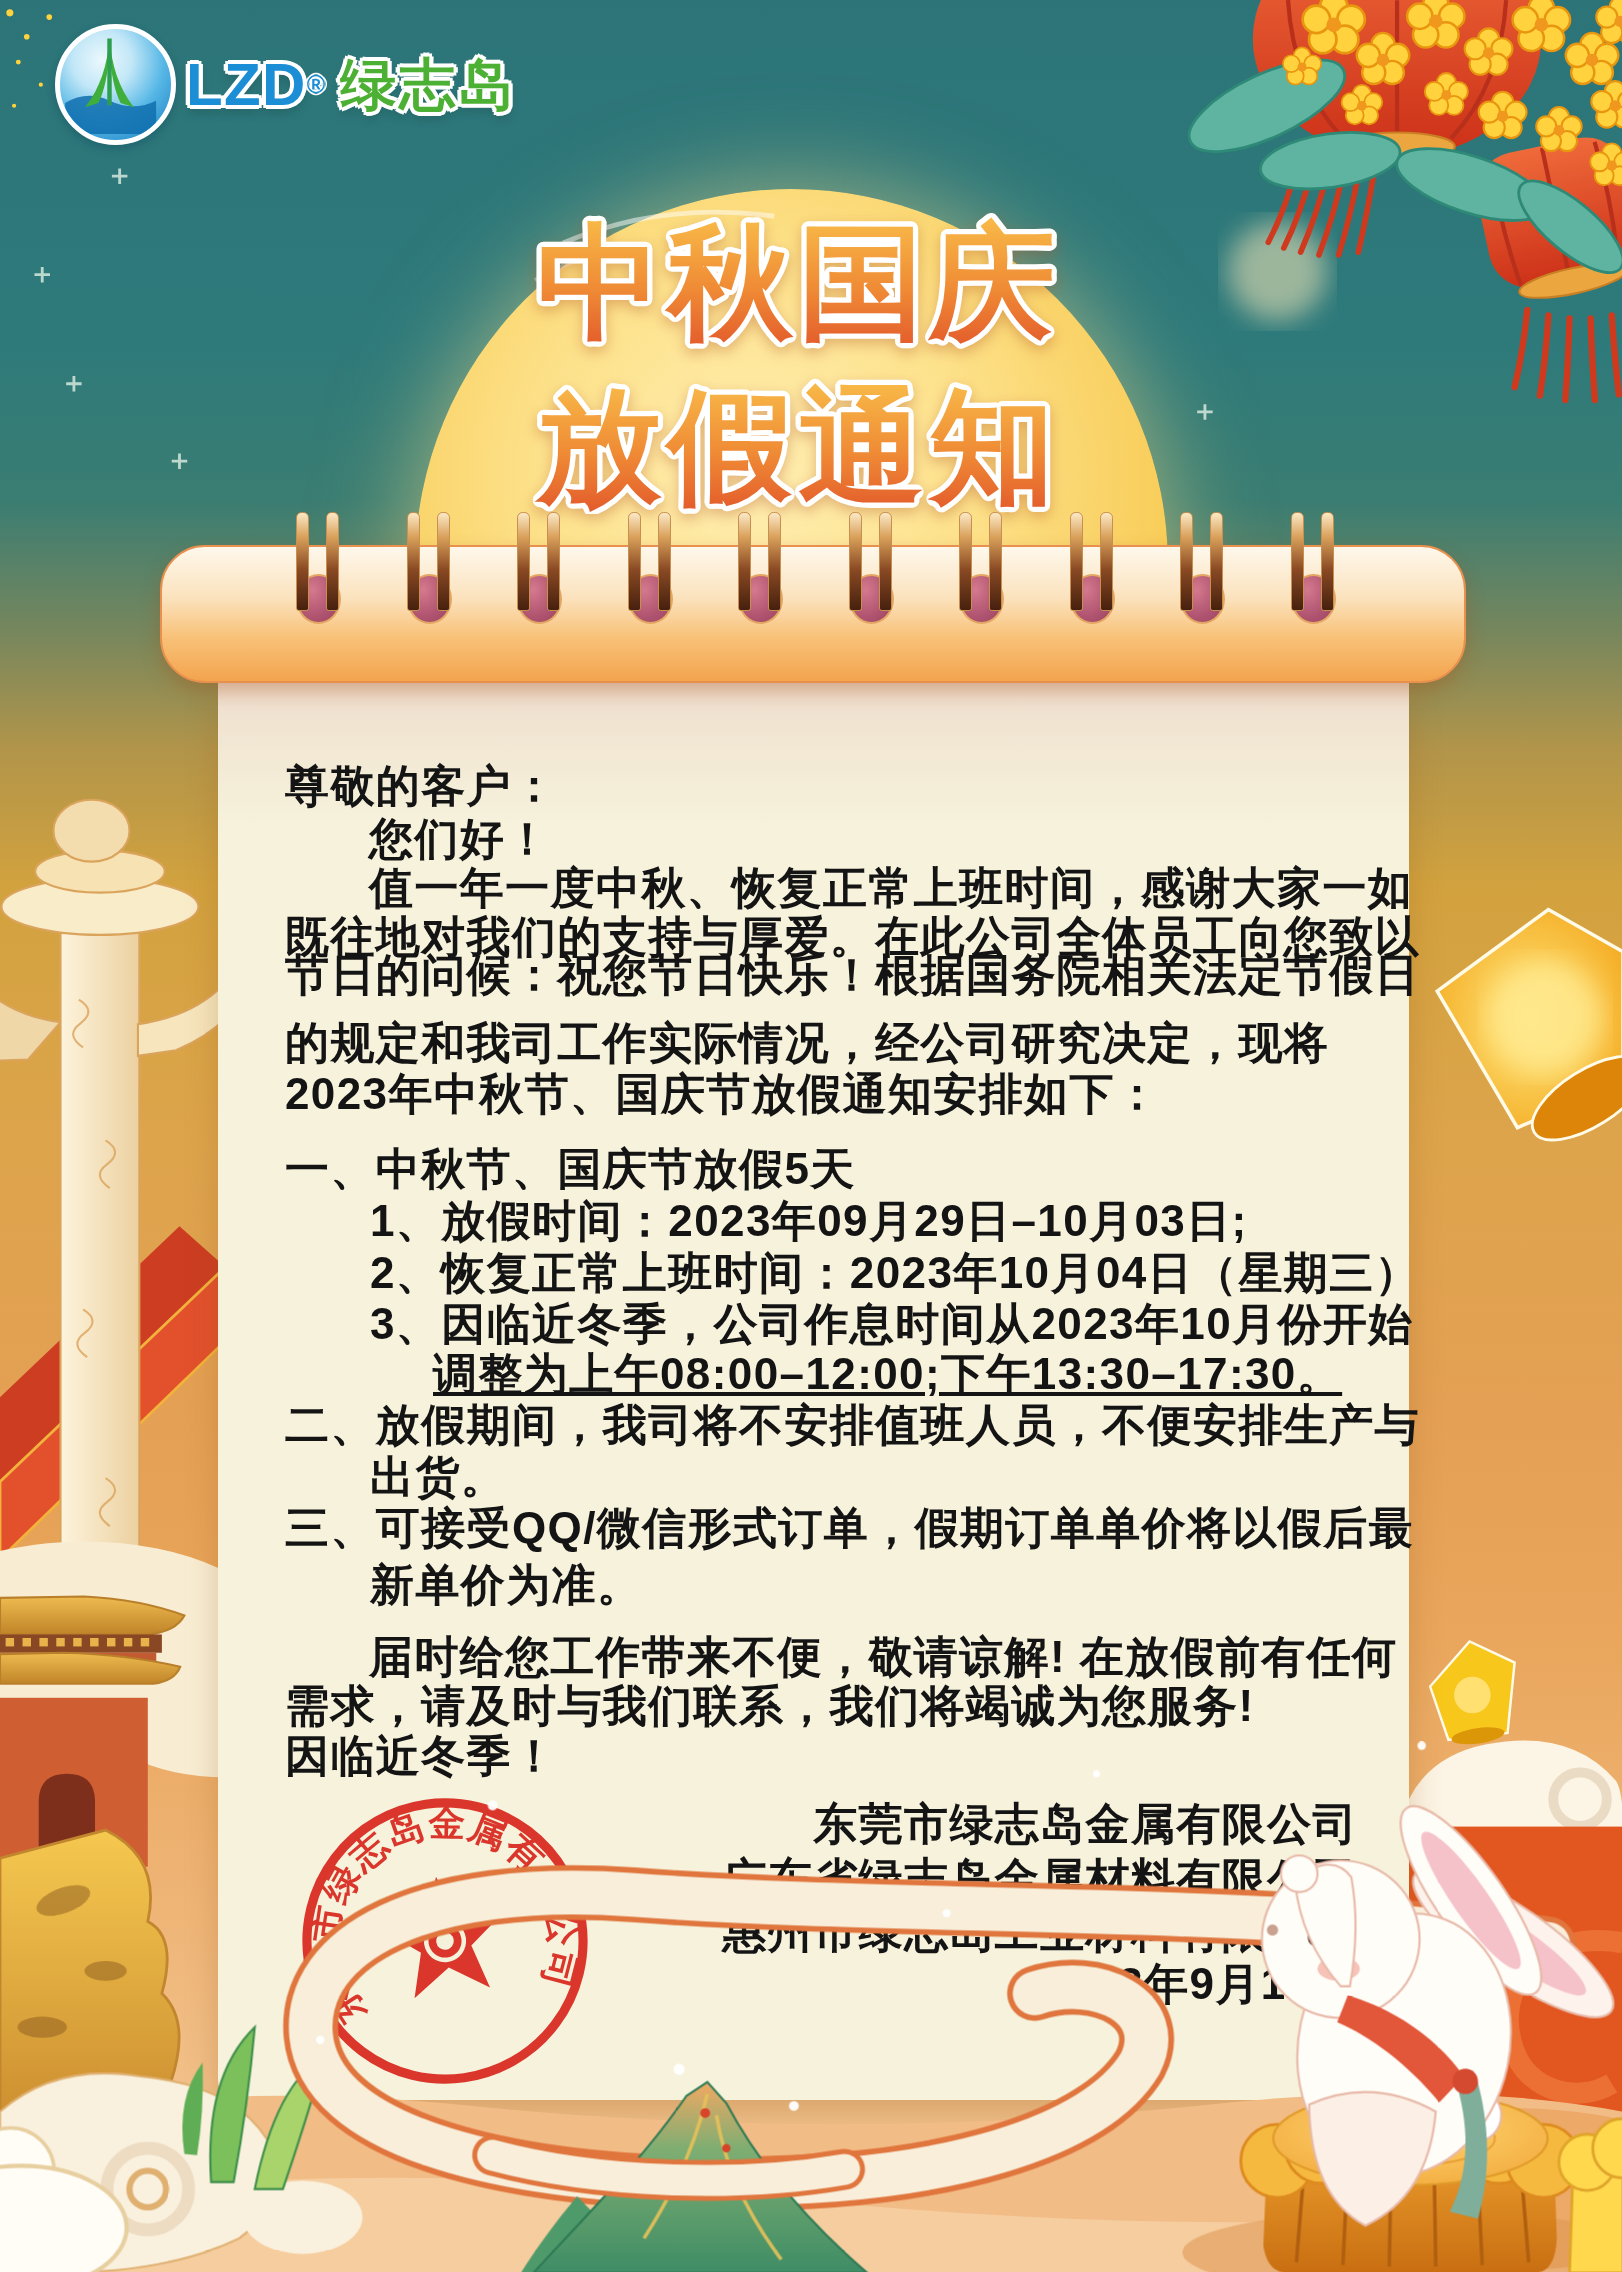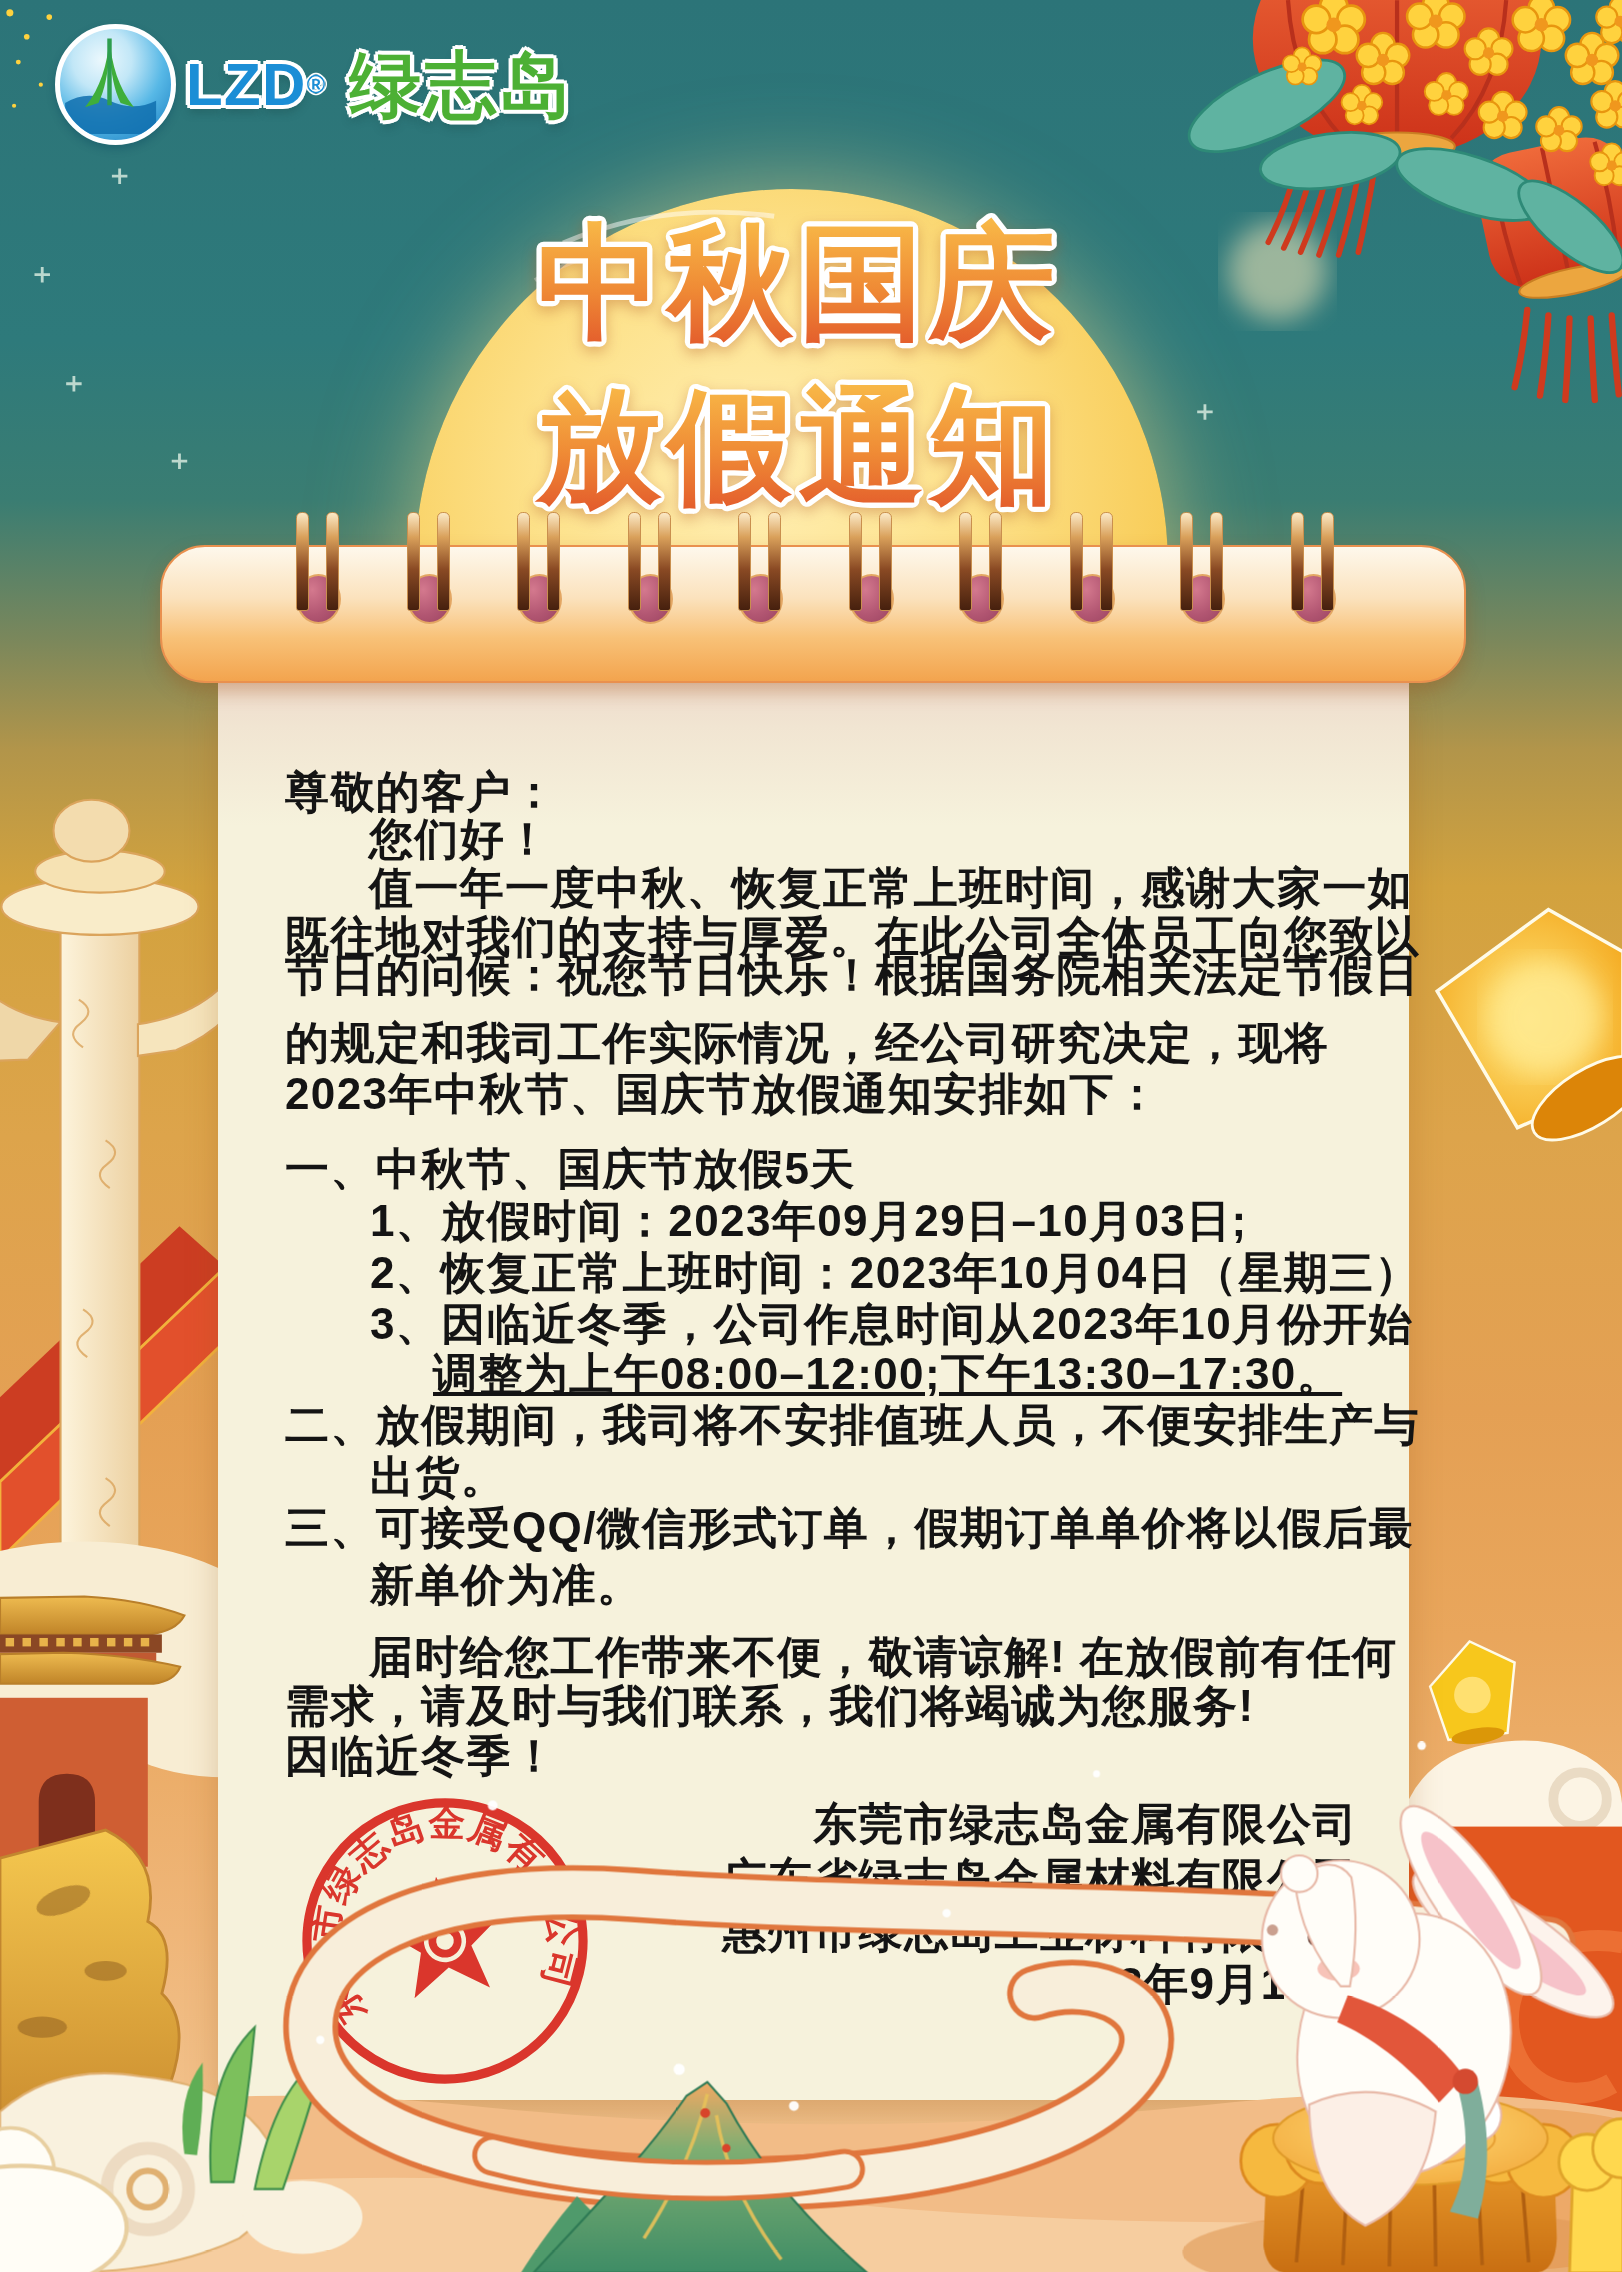--- a/index.html
+++ b/index.html
@@ -35,21 +35,21 @@
   .decor-over{z-index:8;pointer-events:none;}
   .logo{position:absolute;left:55px;top:24px;z-index:9;display:flex;align-items:center;}
   .logo-circle{width:111px;height:111px;border-radius:50%;border:5.6px solid #fff;
     background:radial-gradient(circle at 38% 28%,#ecf8fd 0%,#c2e7f7 28%,#57b8e6 58%,#1278be 100%);
     box-shadow:0 4.2px 8.4px rgba(0,60,90,.3);position:relative;overflow:hidden;}
   .outline-w{text-shadow:-4.2px 0 0 #fff,4.2px 0 0 #fff,0 -4.2px 0 #fff,0 4.2px 0 #fff,
     -2.8px -2.8px 0 #fff,2.8px -2.8px 0 #fff,-2.8px 2.8px 0 #fff,2.8px 2.8px 0 #fff,0 7px 10px rgba(20,60,60,.35);}
   .logo-latin{font-size:60px;font-weight:bold;color:#1b8ed6;letter-spacing:1.4px;margin-left:10px;line-height:1;}
   .logo-reg{font-size:25px;font-weight:bold;color:#1b8ed6;vertical-align:super;line-height:1;
     text-shadow:-2.1px 0 0 #fff,2.1px 0 0 #fff,0 -2.1px 0 #fff,0 2.1px 0 #fff;}
-  .logo-cn{font-size:72px;font-weight:bold;color:#4cb034;letter-spacing:2.8px;margin-left:24px;line-height:1;}
+  .logo-cn{font-size:56px;font-weight:bold;color:#4cb034;letter-spacing:2.8px;margin-left:15px;line-height:1;}
 </style>
 </head>
 <body>
 
 <div class="poster">
 
   <div class="bg"></div>
   <div class="moon"></div>
 
   <svg class="decor decor-under" viewBox="0 0 2306 3229">
@@ -228,21 +228,21 @@
         <stop offset="0" stop-color="#f9bd49"></stop>
           <stop offset="0.55" stop-color="#ef8a35"></stop>
           <stop offset="1" stop-color="#e2572b"></stop>
       </linearGradient>
     </defs>
     <text x="505" y="163" text-anchor="middle" font-size="178" font-weight="bold" letter-spacing="8" fill="url(#tg)" stroke="#ffffff" stroke-width="15" stroke-linejoin="round" paint-order="stroke">中秋国庆</text>
     <text x="505" y="396" text-anchor="middle" font-size="178" font-weight="bold" letter-spacing="8" fill="url(#tg)" stroke="#ffffff" stroke-width="15" stroke-linejoin="round" paint-order="stroke">放假通知</text>
   </svg>
 
   <div class="paper">
-    <div class="tl" style="top:92px">尊敬的客户：</div>
+    <div class="tl" style="top:86px">尊敬的客户：</div>
     <div class="tl i1" style="top:139px">您们好！</div>
     <div class="tl i1" style="top:188px">值一年一度中秋、恢复正常上班时间，感谢大家一如</div>
     <div class="tl" style="top:237px">既往地对我们的支持与厚爱。在此公司全体员工向您致以</div>
     <div class="tl" style="top:275px">节日的问候：祝您节日快乐！根据国务院相关法定节假日</div>
     <div class="tl" style="top:343px">的规定和我司工作实际情况，经公司研究决定，现将</div>
     <div class="tl" style="top:394px">2023年中秋节、国庆节放假通知安排如下：</div>
     <div class="tl" style="top:469px">一、中秋节、国庆节放假5天</div>
     <div class="tl i2" style="top:521px">1、放假时间：2023年09月29日–10月03日;</div>
     <div class="tl i2" style="top:573px">2、恢复正常上班时间：2023年10月04日（星期三）</div>
     <div class="tl i2" style="top:624px">3、因临近冬季，公司作息时间从2023年10月份开始</div>

